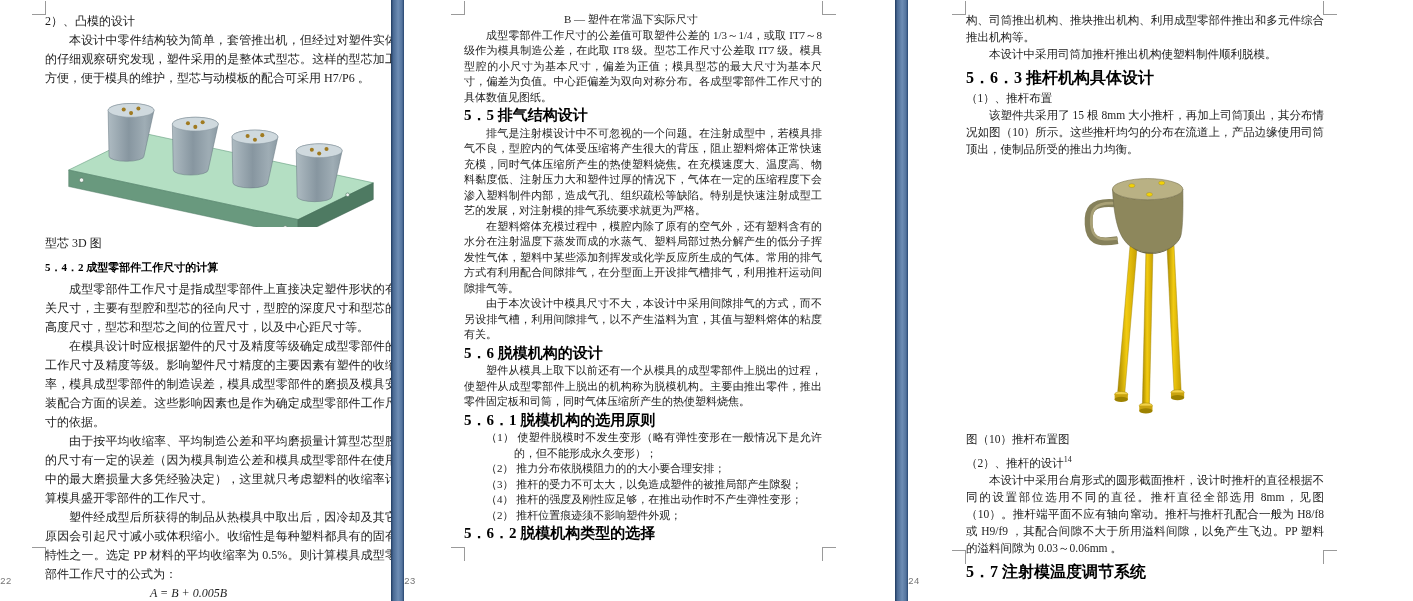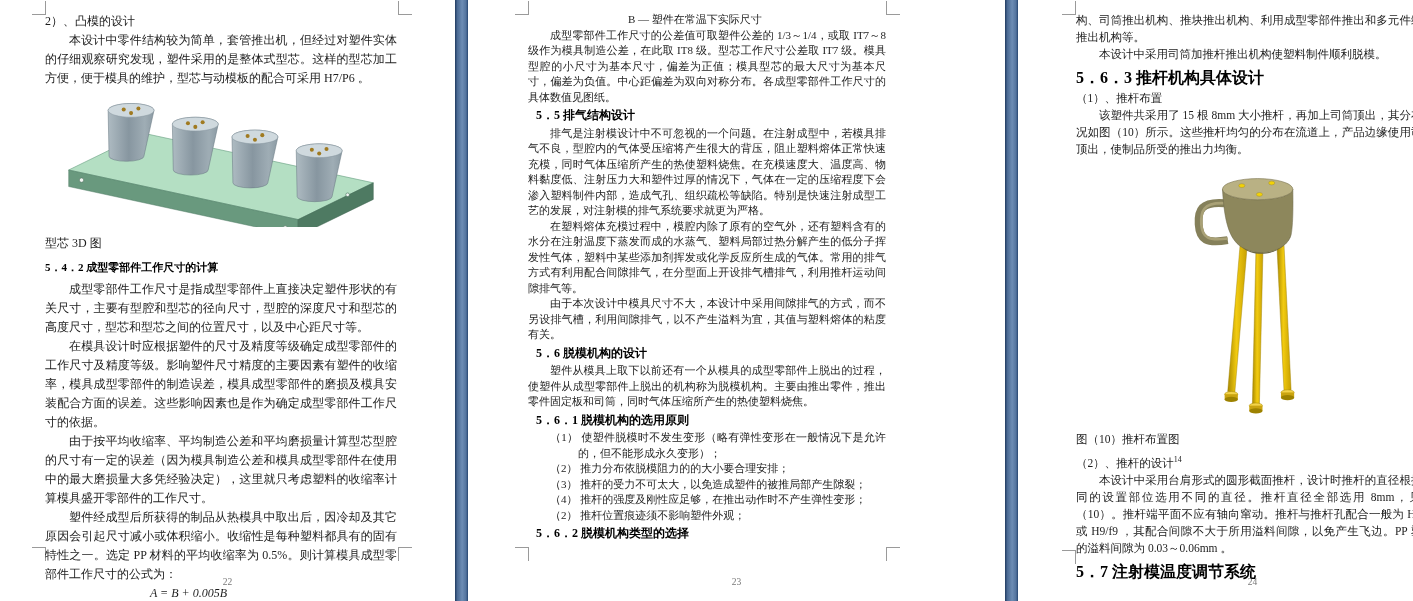--- a/index.html
+++ b/index.html
@@ -1,40 +1,40 @@
 <!DOCTYPE html>
 <html><head>
 <meta charset="utf-8">
 <style>
   html,body{margin:0;padding:0;background:#2f4a70;}
   .canvas{position:relative;width:1413px;height:601px;display:flex;overflow:hidden;background:#fff;}
   .page{position:relative;background:#ffffff;overflow:hidden;flex-shrink:0;height:601px;}
-  .p1{width:455px;}
-  .p2{width:537px;}
+  .p1{width:391px;}
+  .p2{width:491px;}
   .p3{width:469px;}
   .divider{width:13px;flex-shrink:0;height:601px;
     background:linear-gradient(90deg,#1f3a5f 0%,#4a6a94 18%,#6e8db4 55%,#54749e 85%,#27456f 100%);}
   .content{position:absolute;top:12px;font-family:"Liberation Serif","DejaVu Serif",serif;
     color:#1c1c1c;text-align:justify;}
   .p1 .content{left:45px;width:352px;font-size:12px;line-height:19px;}
   .p2 .content{left:60px;width:358px;font-size:11px;line-height:15.5px;}
   .p3 .content{left:58px;width:358px;font-size:11.5px;line-height:17px;}
   .indent{text-indent:2em;margin:0;}
   .noindent{text-indent:0;margin:0;}
   .hd{font-weight:bold;color:#000;margin:5px 0 3px;}
   .p1 .hd{font-size:11px;}
-  .p2 .hd{font-size:12px;margin:3px 8px 2px;}
+  .p2 .hd{font-size:15px;margin:3px 0 2px;}
   .p3 .hd{font-size:16px;margin:6px 0 4px;}
   .caption{text-align:left;text-indent:0;margin:1px 0 3px;}
   .figwrap{text-align:center;margin:3px 0 0;}
   .formula{font-style:italic;margin-left:105px;font-family:"Liberation Serif",serif;}
   .listitem{padding-left:50px;text-indent:-28px;margin:0;}
   .centerline{margin-left:100px;text-indent:0;}
-  .pagenum{position:absolute;bottom:14px;left:0;right:0;text-align:center;
-    font-size:9.5px;color:#777;font-family:Liberation Serif, serif;}
+  .pagenum{position:absolute;bottom:14px;left:0;right:0;
+    font-size:9.5px;color:#777;font-family:Liberation Mono, monospace;}
   .crop{position:absolute;width:13px;height:13px;border:0 solid #9a9a9a;}
   .crop.tl{border-right-width:1px;border-bottom-width:1px;}
   .crop.tr{border-left-width:1px;border-bottom-width:1px;}
   .crop.bl{border-right-width:1px;border-top-width:1px;}
   .crop.br{border-left-width:1px;border-top-width:1px;}
   .p1 .tl{left:32px;top:1px;} .p1 .tr{left:398px;top:1px;}
   .p1 .bl{left:32px;top:547px;} .p1 .br{left:398px;top:547px;}
   .p2 .tl{left:47px;top:1px;} .p2 .tr{left:418px;top:1px;}
   .p2 .bl{left:47px;top:547px;} .p2 .br{left:418px;top:547px;}
   .p3 .tl{left:44px;top:1px;} .p3 .tr{left:415px;top:1px;}

